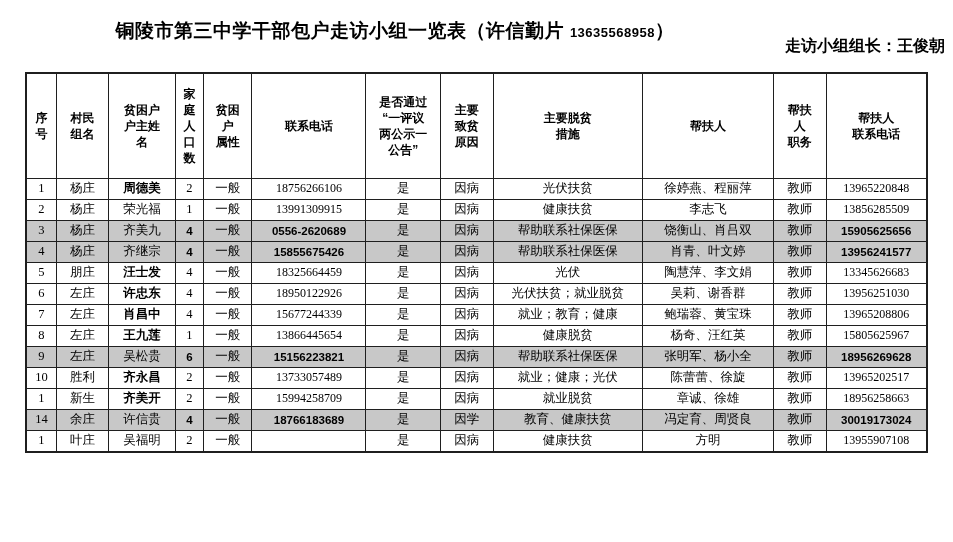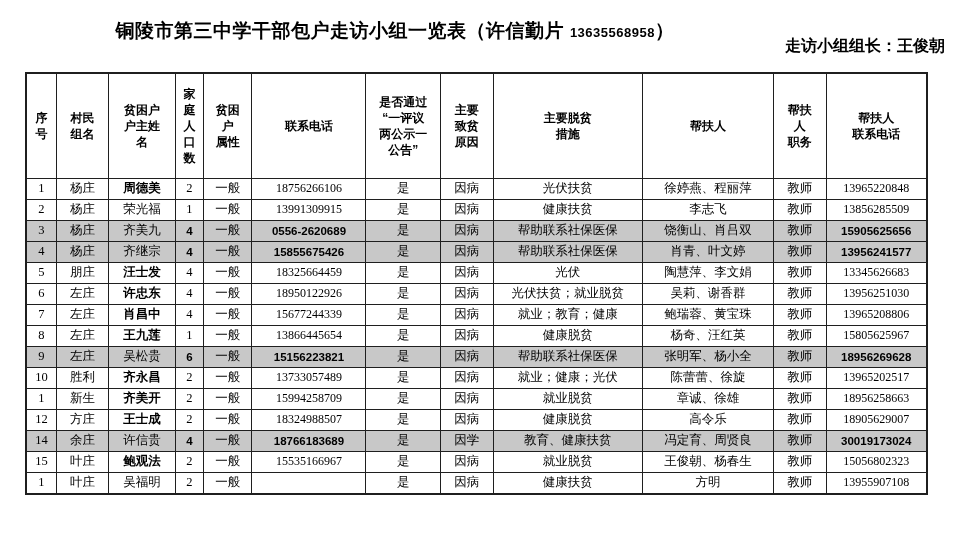--- a/index.html
+++ b/index.html
@@ -235,63 +235,35 @@
           <td class="col-members">2</td>
           <td class="col-attr">一般</td>
           <td class="col-phone">15994258709</td>
           <td class="col-passed">是</td>
           <td class="col-cause">因病</td>
           <td class="col-measures">就业脱贫</td>
           <td class="col-helpers">章诚、徐雄</td>
           <td class="col-title">教师</td>
           <td class="col-helper_phone">18956258663</td>
         </tr>
-        <tr>
-          <td class="col-no">12</td>
-          <td class="col-group">方庄</td>
-          <td class="col-name bold-name">王士成</td>
-          <td class="col-members">2</td>
-          <td class="col-attr">一般</td>
-          <td class="col-phone">18324988507</td>
-          <td class="col-passed">是</td>
-          <td class="col-cause">因病</td>
-          <td class="col-measures">健康脱贫</td>
-          <td class="col-helpers">高令乐</td>
-          <td class="col-title">教师</td>
-          <td class="col-helper_phone">18905629007</td>
-        </tr>
         <tr class="shaded">
           <td class="col-no">14</td>
           <td class="col-group">余庄</td>
           <td class="col-name">许信贵</td>
           <td class="col-members">4</td>
           <td class="col-attr">一般</td>
           <td class="col-phone">18766183689</td>
           <td class="col-passed">是</td>
           <td class="col-cause">因学</td>
           <td class="col-measures">教育、健康扶贫</td>
           <td class="col-helpers">冯定育、周贤良</td>
           <td class="col-title">教师</td>
           <td class="col-helper_phone">30019173024</td>
         </tr>
         <tr>
-          <td class="col-no">15</td>
-          <td class="col-group">叶庄</td>
-          <td class="col-name bold-name">鲍观法</td>
-          <td class="col-members">2</td>
-          <td class="col-attr">一般</td>
-          <td class="col-phone">15535166967</td>
-          <td class="col-passed">是</td>
-          <td class="col-cause">因病</td>
-          <td class="col-measures">就业脱贫</td>
-          <td class="col-helpers">王俊朝、杨春生</td>
-          <td class="col-title">教师</td>
-          <td class="col-helper_phone">15056802323</td>
-        </tr>
-        <tr>
           <td class="col-no">1</td>
           <td class="col-group">叶庄</td>
           <td class="col-name">吴福明</td>
           <td class="col-members">2</td>
           <td class="col-attr">一般</td>
           <td class="col-phone"></td>
           <td class="col-passed">是</td>
           <td class="col-cause">因病</td>
           <td class="col-measures">健康扶贫</td>
           <td class="col-helpers">方明</td>

